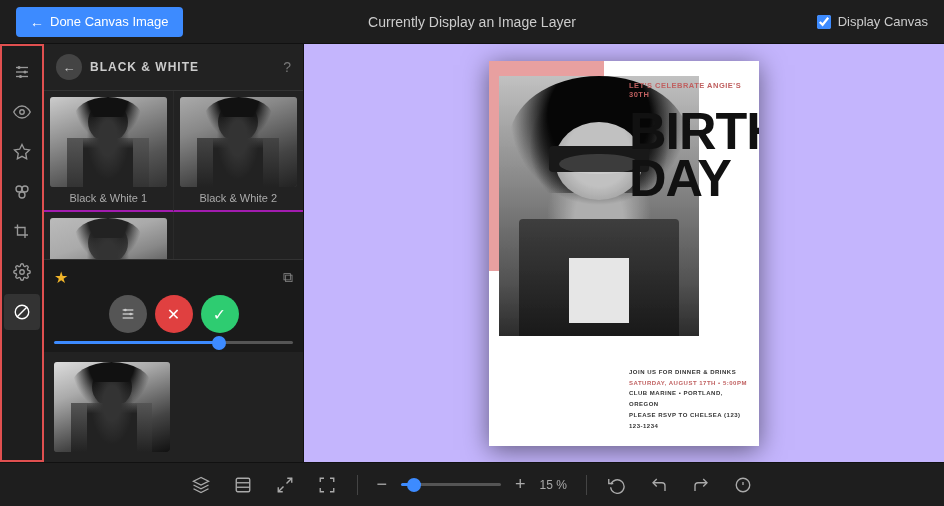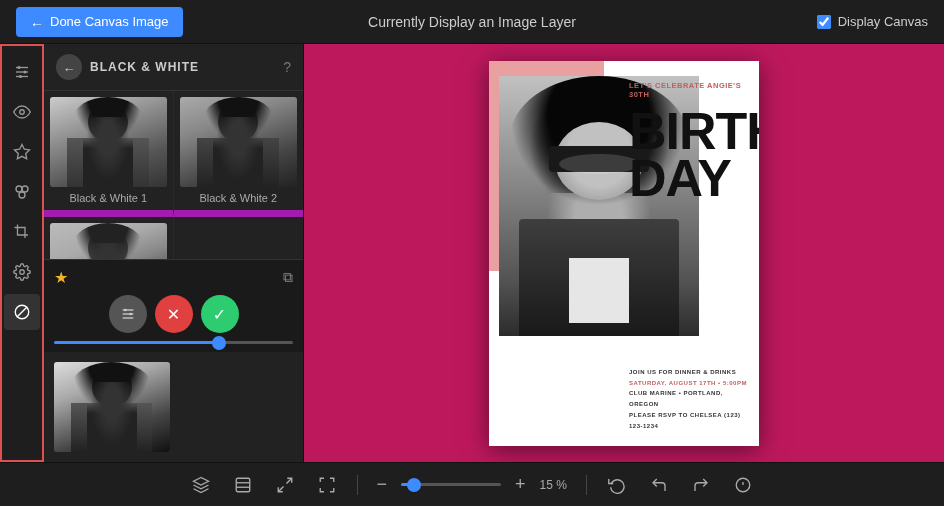--- a/index.html
+++ b/index.html
@@ -155,21 +155,21 @@
       grid-template-columns: 1fr 1fr;
       gap: 0;
       overflow-y: auto;
       flex: 1;
     }
     .filter-item {
       display: flex;
       flex-direction: column;
       cursor: pointer;
       padding: 6px;
-      border-bottom: 7px solid #a21caf;
+      border-bottom: 2px solid #a21caf;
     }
     .filter-item:nth-child(odd) {
       border-right: 1px solid #2a2a2a;
     }
     .filter-thumb {
       width: 100%;
       height: 90px;
       background: #444;
       border-radius: 3px;
       overflow: hidden;
@@ -274,21 +274,21 @@
       width: 14px;
       height: 14px;
       border-radius: 50%;
       background: #3d8bff;
       cursor: pointer;
     }
 
     
     .canvas-area {
       flex: 1;
-      background: #be185d;
+      background: #c4b5fd;
       display: flex;
       flex-direction: column;
       align-items: center;
       justify-content: center;
       position: relative;
     }
 
     
     .invitation-card {
       width: 270px;

